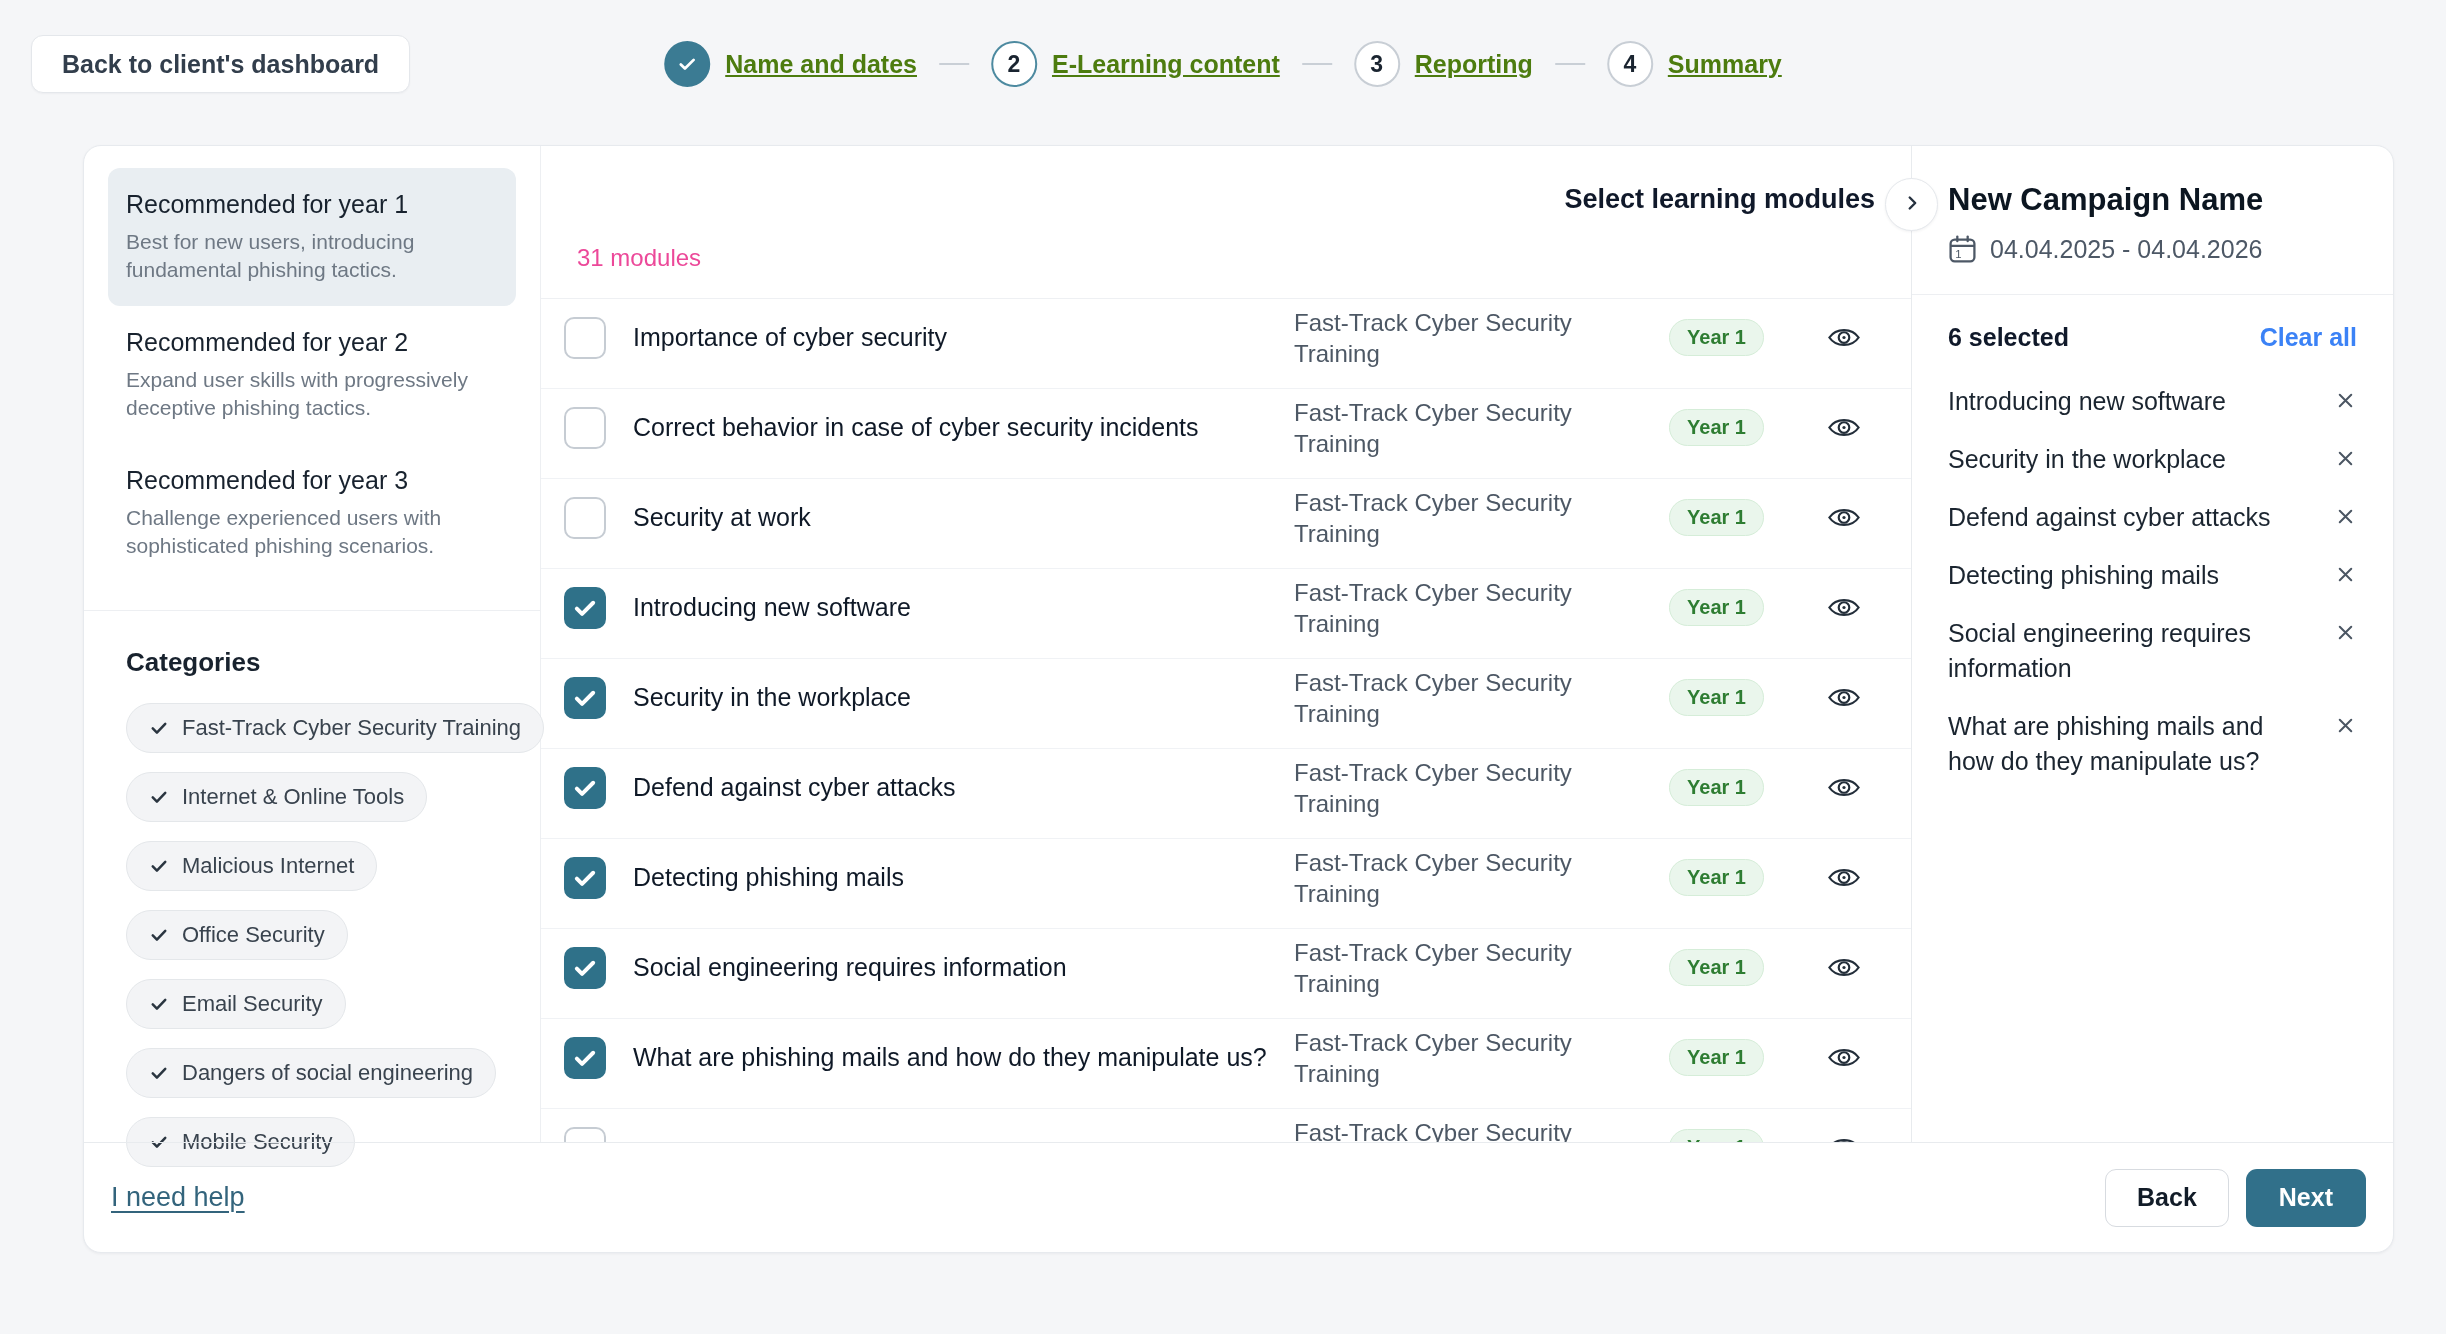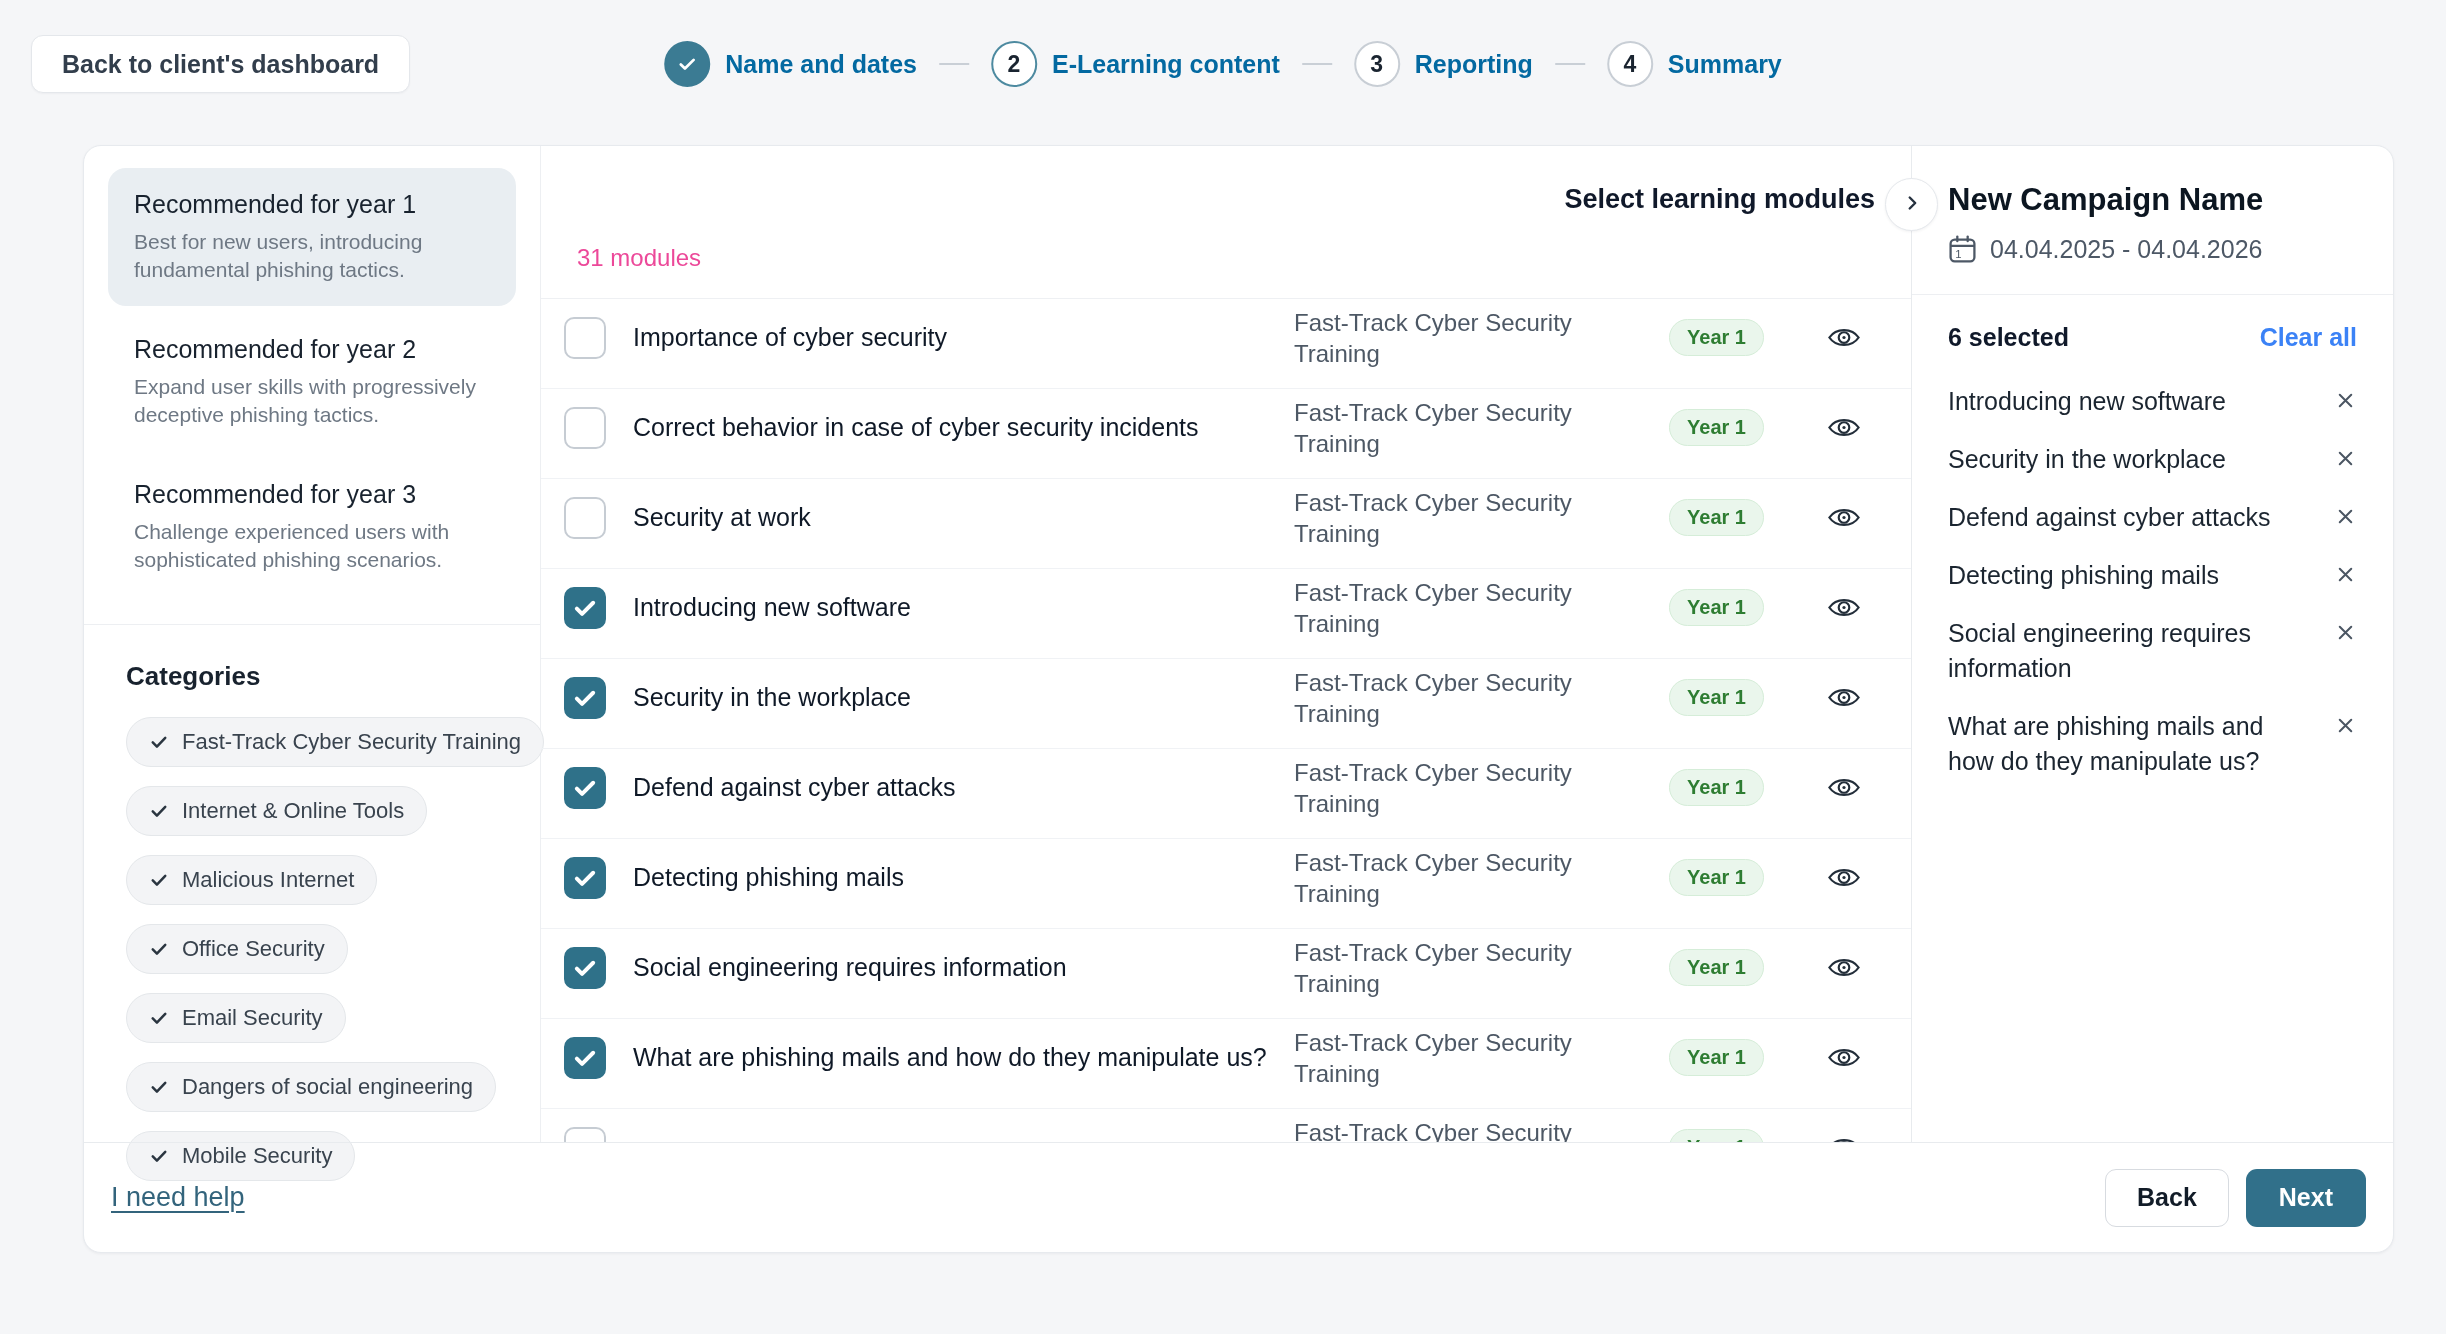--- a/index.html
+++ b/index.html
@@ -26,35 +26,35 @@
   }
   .step { display: flex; align-items: center; gap: 15px; cursor: pointer; }
   .step-circle {
     width: 46px; height: 46px; border-radius: 50%;
     display: flex; align-items: center; justify-content: center;
     font-size: 23px; font-weight: 600; background: #fff;
     border: 2px solid #c8ced5; color: #1a2430; flex: none;
   }
   .step.completed .step-circle { background: #3b7b93; border-color: #3b7b93; }
   .step.active .step-circle { border-color: #4d8aa0; }
-  .step-label { font-size: 25px; font-weight: 600; color: #0369a1; white-space: nowrap; }
+  .step-label { font-size: 25px; font-weight: 600; color: #4d7c0f; white-space: nowrap; text-decoration: underline; }
   .step-dash { width: 30px; height: 2px; background: #c9cfd6; }
 
   
   .card {
     position: absolute; left: 83px; top: 145px; width: 2311px; height: 1108px;
     background: #fff; border: 1px solid #e7eaee; border-radius: 18px;
     box-shadow: 0 1px 3px rgba(16,24,40,.05);
     display: flex; flex-direction: column; overflow: hidden;
   }
   .card-body { flex: 1; display: flex; min-height: 0; }
 
   
   .sidebar { width: 457px; flex: none; border-right: 1px solid #edeff2; padding: 22px 24px 0; }
-  .rec-item { padding: 22px 26px; border-radius: 18px; margin-bottom: 7px; cursor: pointer; }
+  .rec-item { padding: 22px 18px; border-radius: 12px; cursor: pointer; }
   .rec-item.selected { background: #e9eef2; }
   .rec-title { font-size: 25px; font-weight: 500; color: #18222e; }
   .rec-desc { margin-top: 9px; font-size: 21px; color: #6e7884; line-height: 28px; }
   .sidebar-divider { border-top: 1px solid #edeff2; margin: 28px -24px 0; }
   .cats-title { font-size: 26px; font-weight: 700; margin: 36px 0 25px 18px; color: #18222e; }
   .chip-list { padding-left: 18px; }
   .chip {
     display: flex; width: fit-content; align-items: center; gap: 13px;
     background: #f3f4f6; border: 1px solid #e4e7ea; border-radius: 999px;
     padding: 11px 22px; font-size: 22px; color: #39434e; margin-bottom: 19px;

